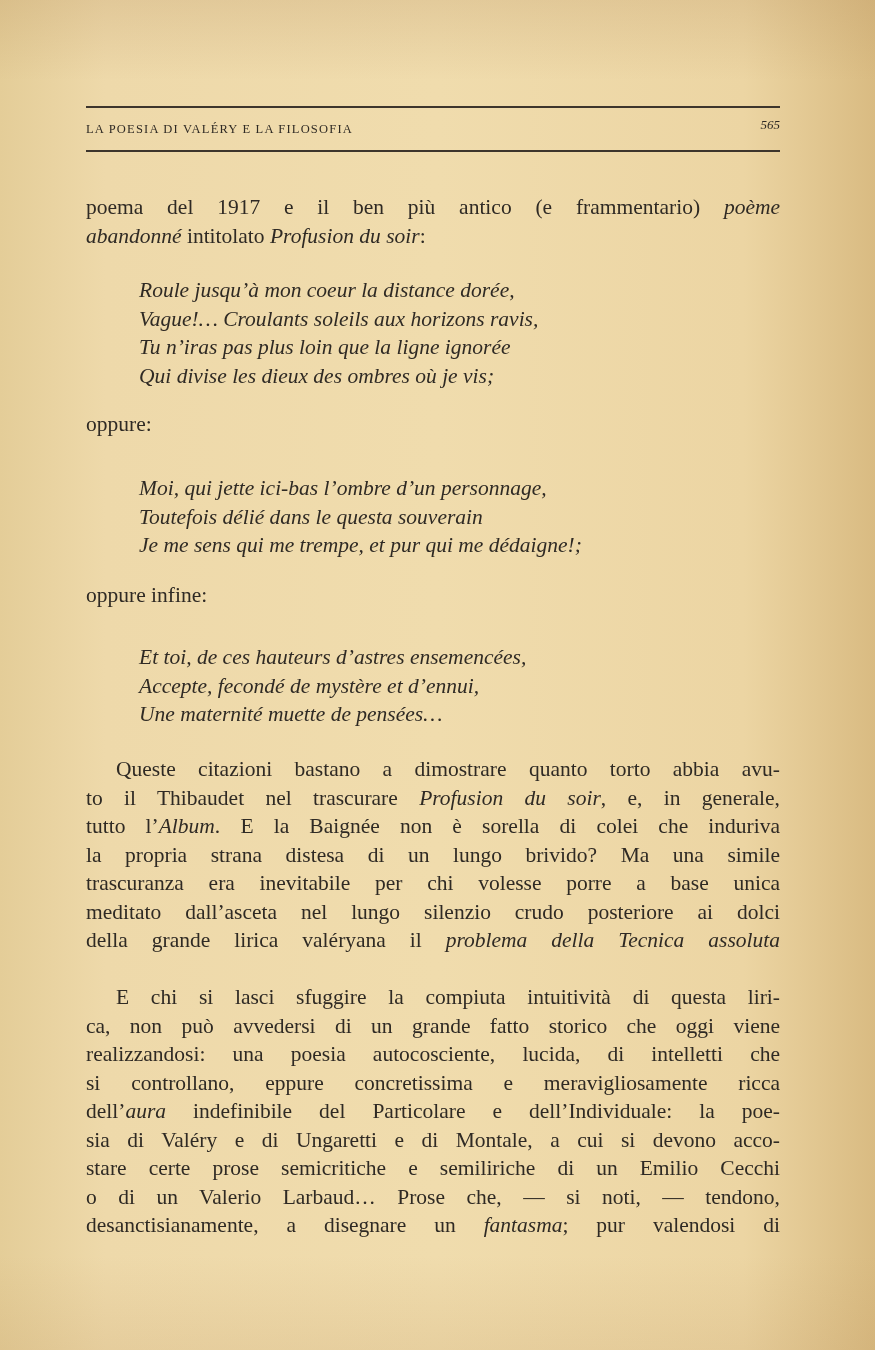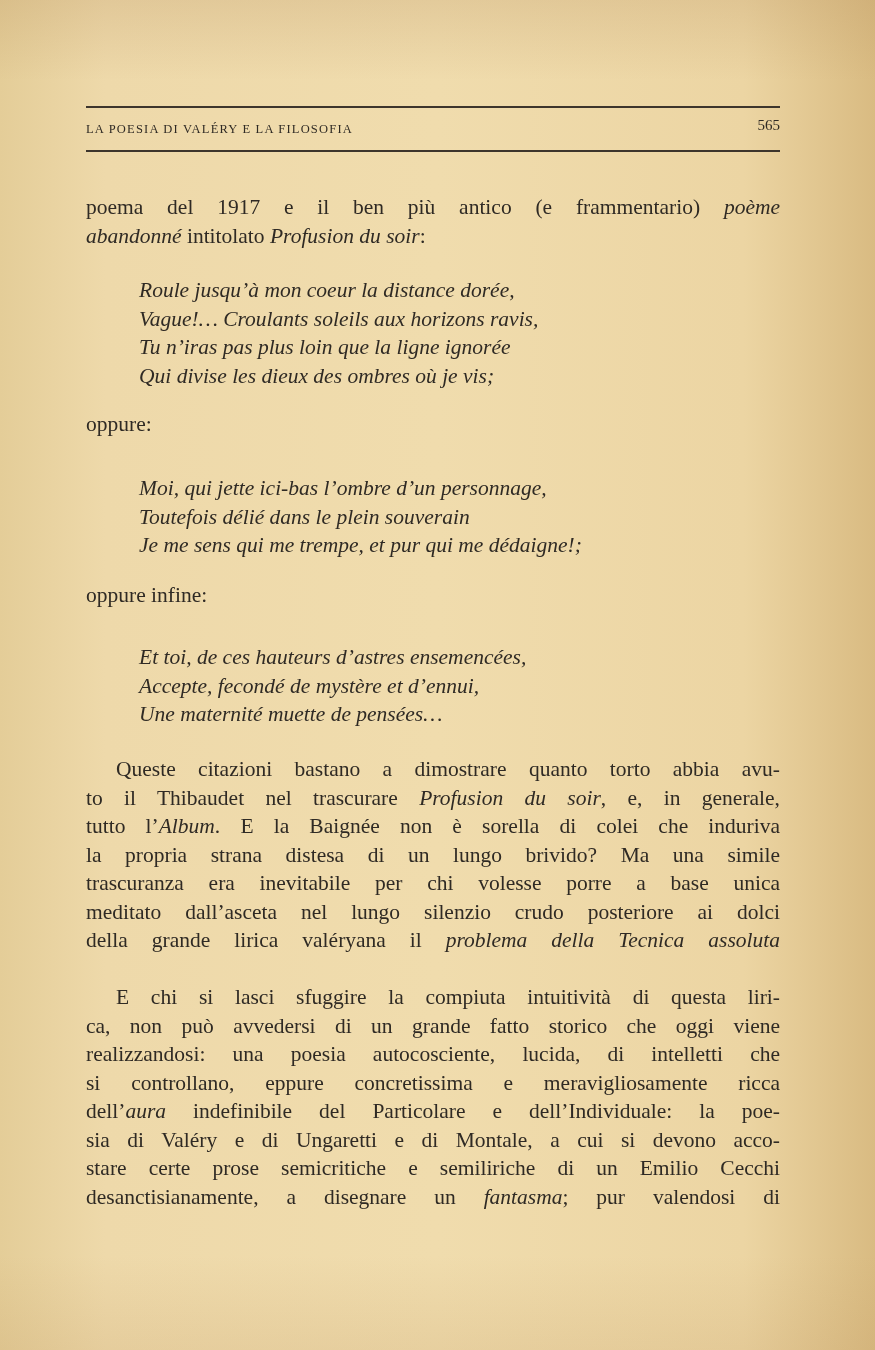--- a/index.html
+++ b/index.html
@@ -24,21 +24,21 @@
   .running-head {
     position: absolute; top: 117px; left: 86px; width: 694px; height: 26px;
   }
   .running-title {
     position: absolute; left: 0; right: 0; text-align: left;
     font-size: 13.5px; letter-spacing: 1.2px; top: 5px;
     font-variant: small-caps; text-transform: lowercase;
   }
   .running-title { text-transform: none; font-variant: normal; font-size: 12.5px; }
   .page-number {
-    position: absolute; right: 0; top: 0; font-size: 15px;
+    position: absolute; right: 0; top: 0; font-size: 13px; font-style: italic;
   }
   .text {
     position: absolute; left: 86px; width: 694px;
     font-size: 21.5px; line-height: 28.5px;
   }
   .line { white-space: nowrap; display: block; }
   .it { font-style: italic; margin-top: 8px; }
   .verse { position: absolute; left: 139px; font-size: 21.5px; line-height: 28.6px; font-style: italic; }
   .label { position: absolute; left: 86px; font-size: 21.5px; }
 </style>
@@ -63,21 +63,21 @@
   <span class="line">Roule jusqu’à mon coeur la distance dorée,</span>
   <span class="line">Vague!… Croulants soleils aux horizons ravis,</span>
   <span class="line">Tu n’iras pas plus loin que la ligne ignorée</span>
   <span class="line">Qui divise les dieux des ombres où je vis;</span>
 </div>
 
 <div class="label" style="top:412px;">oppure:</div>
 
 <div class="verse" style="top:474px;">
   <span class="line">Moi, qui jette ici-bas l’ombre d’un personnage,</span>
-  <span class="line">Toutefois délié dans le plein souverain</span>
+  <span class="line">Toutefois délié dans le questa souverain</span>
   <span class="line">Je me sens qui me trempe, et pur qui me dédaigne!;</span>
 </div>
 
 <div class="label" style="top:583px;">oppure infine:</div>
 
 <div class="verse" style="top:643px;">
   <span class="line">Et toi, de ces hauteurs d’astres ensemencées,</span>
   <span class="line">Accepte, fecondé de mystère et d’ennui,</span>
   <span class="line">Une maternité muette de pensées…</span>
 </div>
@@ -93,14 +93,15 @@
 </div>
 
 <div class="text" style="top:983px;">
   <span class="line" style="padding-left:30px; text-align:justify; text-align-last:justify;">E chi si lasci sfuggire la compiuta intuitività di questa liri-</span>
   <span class="line" style="text-align:justify; text-align-last:justify;">ca, non può avvedersi di un grande fatto storico che oggi viene</span>
   <span class="line" style="text-align:justify; text-align-last:justify;">realizzandosi: una poesia autocosciente, lucida, di intelletti che</span>
   <span class="line" style="text-align:justify; text-align-last:justify;">si controllano, eppure concretissima e meravigliosamente ricca</span>
   <span class="line" style="text-align:justify; text-align-last:justify;"><span>dell’</span><span class="it">aura</span><span style="white-space:pre"> indefinibile del Particolare e dell’Individuale: la poe-</span></span>
   <span class="line" style="text-align:justify; text-align-last:justify;">sia di Valéry e di Ungaretti e di Montale, a cui si devono acco-</span>
   <span class="line" style="text-align:justify; text-align-last:justify;">stare certe prose semicritiche e semiliriche di un Emilio Cecchi</span>
+  <span class="line" style="text-align:justify; text-align-last:justify;">o di un Valerio Larbaud… Prose che, — si noti, — tendono,</span>
   <span class="line" style="text-align:justify; text-align-last:justify;"><span style="white-space:pre">desanctisianamente, a disegnare un </span><span class="it">fantasma</span><span style="white-space:pre">; pur valendosi di</span></span>
 </div>
 
 </body></html>

